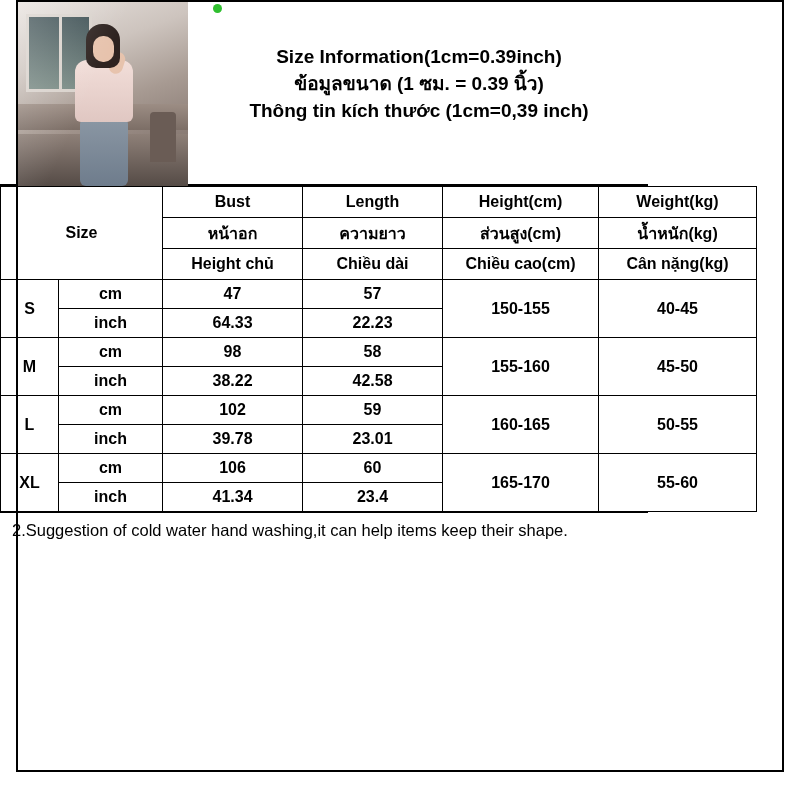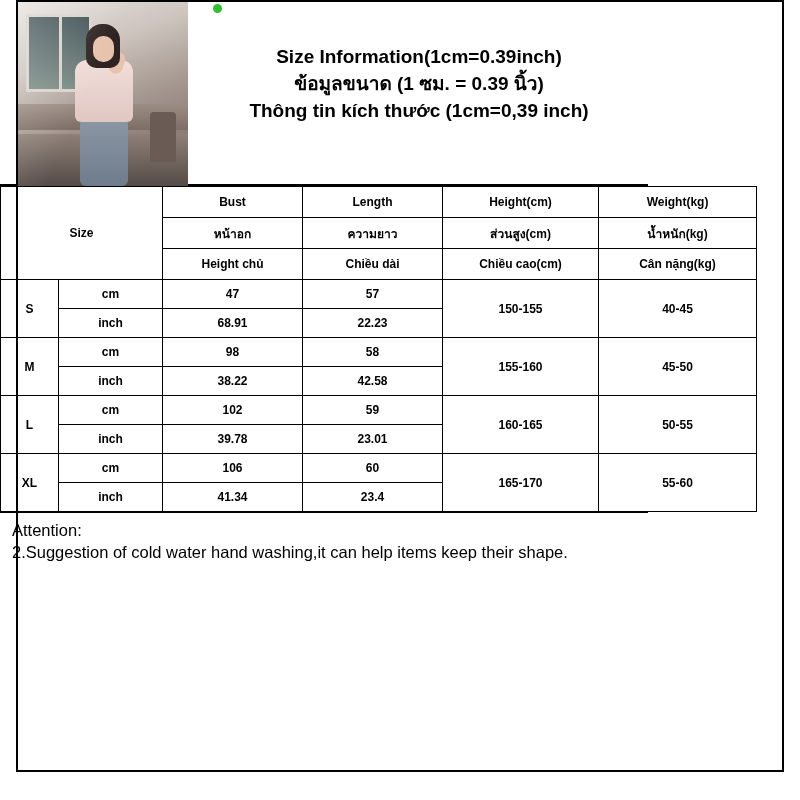--- a/index.html
+++ b/index.html
@@ -145,21 +145,21 @@
 
   
   table.size-table {
     width: 100%;
     border-collapse: collapse;
     table-layout: fixed;
   }
   table.size-table td, table.size-table th {
     border: 1px solid #000;
     text-align: center;
-    font-size: 12px;
+    font-size: 16px;
     font-weight: bold;
     padding: 0;
     height: 28px;
     background: #fff;
   }
   col.c-size { width: 58px; }
   col.c-unit { width: 104px; }
   col.c-bust { width: 140px; }
   col.c-len  { width: 140px; }
   col.c-hei  { width: 156px; }
@@ -256,21 +256,21 @@
       <tr class="row-s">
         <td rowspan="2" class="size-head">S</td>
         <td>cm</td>
         <td>47</td>
         <td>57</td>
         <td rowspan="2">150-155</td>
         <td rowspan="2">40-45</td>
       </tr>
       <tr class="row-s">
         <td>inch</td>
-        <td>68.91</td>
+        <td>64.33</td>
         <td>22.23</td>
       </tr>
 
       <tr class="row-s">
         <td rowspan="2" class="size-head">M</td>
         <td>cm</td>
         <td>98</td>
         <td>58</td>
         <td rowspan="2">155-160</td>
         <td rowspan="2">45-50</td>
@@ -305,18 +305,17 @@
       </tr>
       <tr class="row-s">
         <td>inch</td>
         <td>41.34</td>
         <td>23.4</td>
       </tr>
     </tbody>
   </table>
 
   <div class="attention">
-    <div>Attention:</div>
     <div>2.Suggestion of cold water hand washing,it can help items keep their shape.</div>
   </div>
 
   <div class="frame"></div>
 </div>
 
 </body></html>

